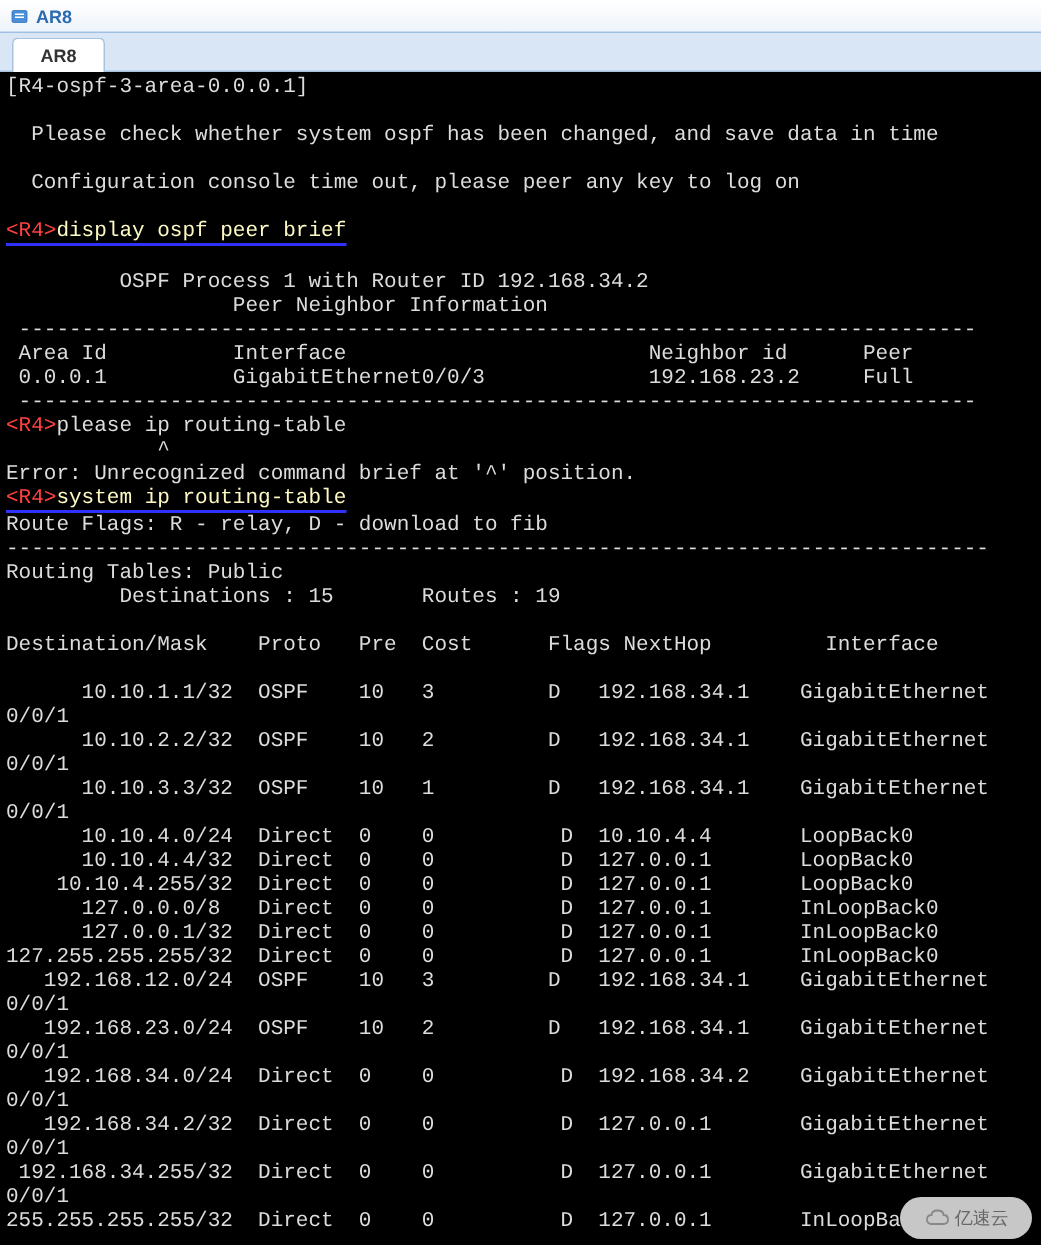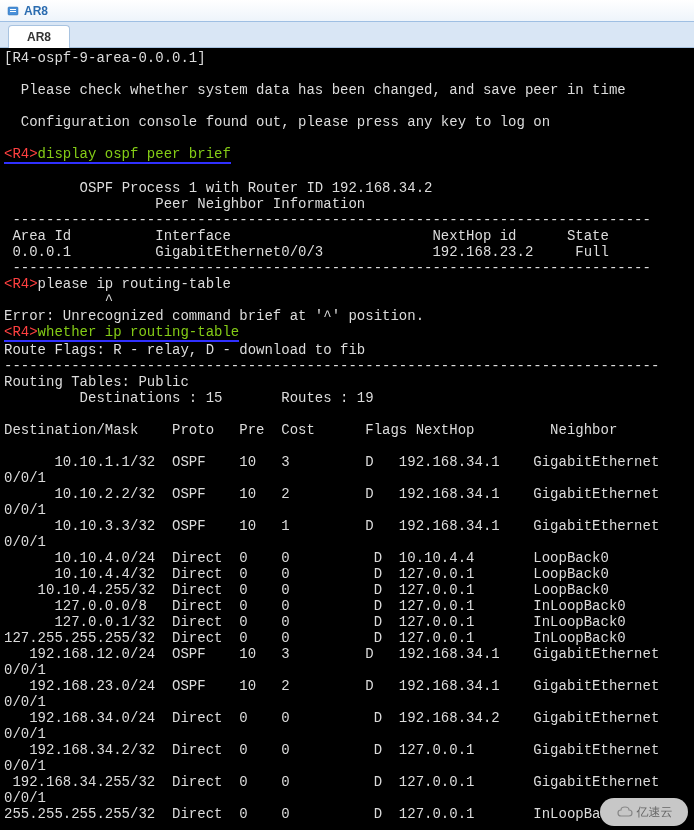--- a/index.html
+++ b/index.html
@@ -56,21 +56,21 @@
       font-size: 14px;
       line-height: 16px;
       padding: 2px 4px;
       height: 782px;
       white-space: pre;
       overflow: hidden;
       position: relative;
     }
     .prompt-red { color: #ff4040; }
     .cmd-blue-under {
-      color: #84cc16;
+      color: #fef9c3;
       border-bottom: 2px solid #3030ff;
       display: inline-block;
     }
     .prompt-blue-under {
       color: #ff4040;
       border-bottom: 2px solid #3030ff;
       display: inline-block;
     }
     .dashline { letter-spacing: 0; }
     .watermark {
@@ -103,44 +103,44 @@
   </span>
   <span>AR8</span>
 </div>
 
 <div class="tab-bar">
   <div class="tab">
     <span>AR8</span>
   </div>
 </div>
 
-<div class="terminal"><span>[R4-ospf-9-area-0.0.0.1]</span>
+<div class="terminal"><span>[R4-ospf-3-area-0.0.0.1]</span>
 
-<span>  Please check whether system data has been changed, and save peer in time</span>
+<span>  Please check whether system ospf has been changed, and save data in time</span>
 
-<span>  Configuration console found out, please press any key to log on</span>
+<span>  Configuration console time out, please peer any key to log on</span>
 
 <span class="prompt-blue-under">&lt;R4&gt;</span><span class="cmd-blue-under">display ospf peer brief</span>
 
 <span>	 OSPF Process 1 with Router ID 192.168.34.2</span>
 <span>		  Peer Neighbor Information</span>
 <span class="dashline"> ----------------------------------------------------------------------------</span>
-<span> Area Id          Interface                        NextHop id      State</span>
+<span> Area Id          Interface                        Neighbor id      Peer</span>
 <span> 0.0.0.1          GigabitEthernet0/0/3             192.168.23.2     Full</span>
 <span class="dashline"> ----------------------------------------------------------------------------</span>
 <span class="prompt-red">&lt;R4&gt;</span><span>please ip routing-table</span>
 <span>            ^</span>
 <span>Error: Unrecognized command brief at '^' position.</span>
-<span class="prompt-blue-under">&lt;R4&gt;</span><span class="cmd-blue-under">whether ip routing-table</span>
+<span class="prompt-blue-under">&lt;R4&gt;</span><span class="cmd-blue-under">system ip routing-table</span>
 <span>Route Flags: R - relay, D - download to fib</span>
 <span class="dashline">------------------------------------------------------------------------------</span>
 <span>Routing Tables: Public</span>
 <span>         Destinations : 15       Routes : 19</span>
 
-<span>Destination/Mask    Proto   Pre  Cost      Flags NextHop         Neighbor</span>
+<span>Destination/Mask    Proto   Pre  Cost      Flags NextHop         Interface</span>
 
 <span id="routes-body">      10.10.1.1/32  OSPF    10   3         D   192.168.34.1    GigabitEthernet
 0/0/1
       10.10.2.2/32  OSPF    10   2         D   192.168.34.1    GigabitEthernet
 0/0/1
       10.10.3.3/32  OSPF    10   1         D   192.168.34.1    GigabitEthernet
 0/0/1
       10.10.4.0/24  Direct  0    0          D  10.10.4.4       LoopBack0
       10.10.4.4/32  Direct  0    0          D  127.0.0.1       LoopBack0
     10.10.4.255/32  Direct  0    0          D  127.0.0.1       LoopBack0

